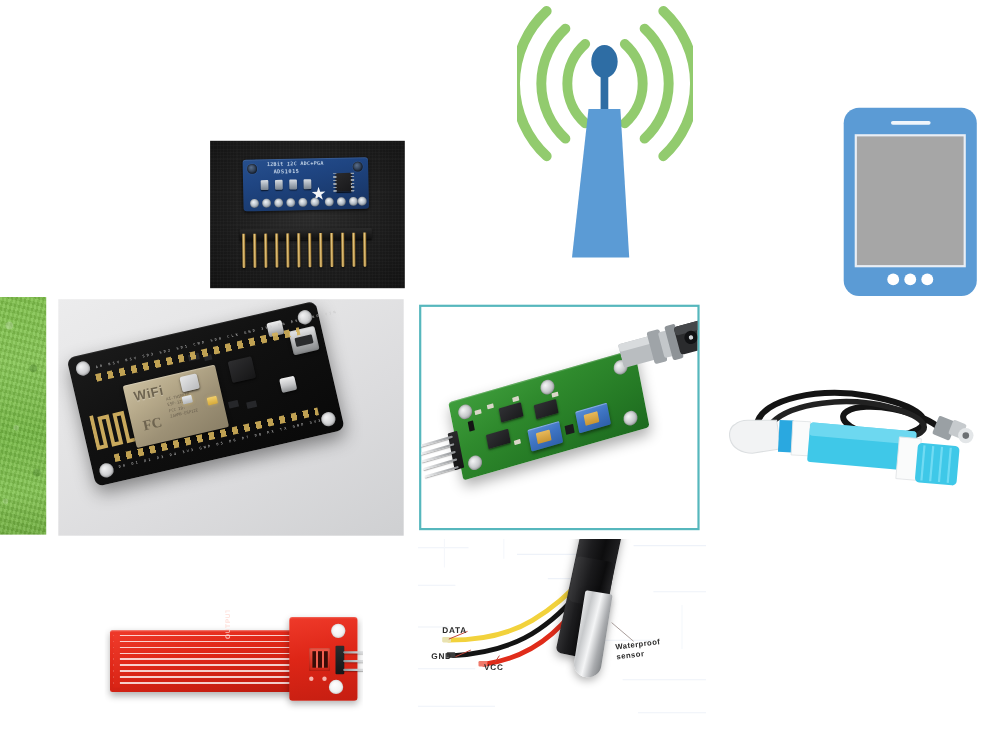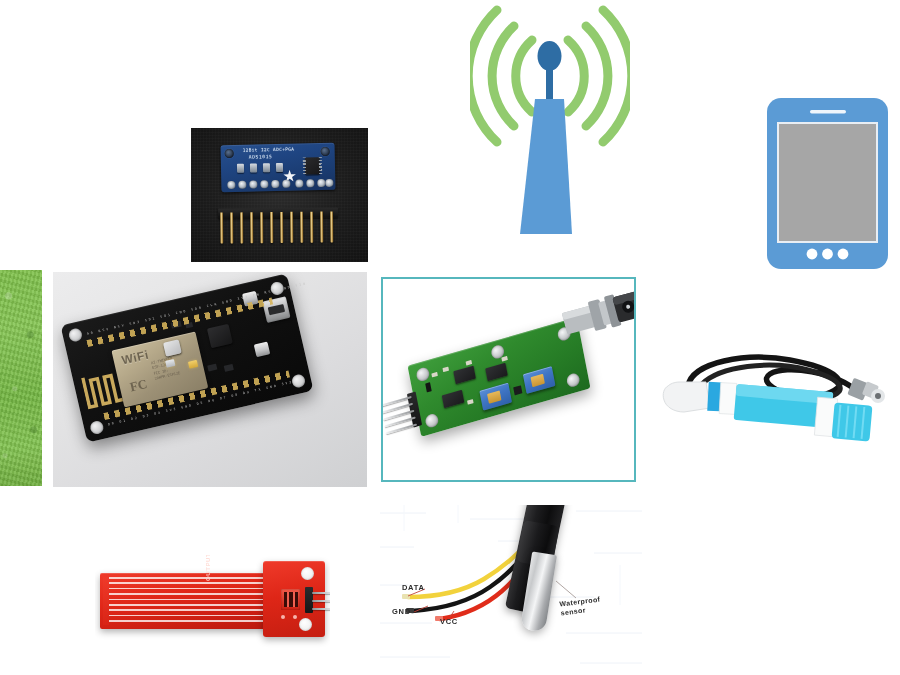--- a/index.html
+++ b/index.html
@@ -299,21 +299,21 @@
     background:linear-gradient(180deg,#2b2b2d 0%,#161617 100%);border-radius:1px;
   }
   .wls-pin{
     position:absolute;left:49px;width:44px;height:2.4px;
     background:linear-gradient(90deg,#8e9093 0%,#c9cbcd 30%,#f1f2f3 52%,#a4a6a9 100%);
     border-radius:1px;box-shadow:0 1px 1px rgba(0,0,0,.3);
   }
   .wls-dot{position:absolute;width:4px;height:4px;border-radius:50%;background:#ffd8d2;opacity:.8;}
 
   
-  #temp-sensor{left:380px;top:505px;width:262px;height:162px;overflow:hidden;text-decoration:underline;}
+  #temp-sensor{left:380px;top:490px;width:262px;height:162px;overflow:hidden;text-decoration:underline;}
   .ts-bg{
     position:absolute;inset:0;background:#ffffff;
   }
   .ts-grid{
     position:absolute;inset:0;opacity:.30;
   }
   .ts-cable{
     position:absolute;left:138px;top:-22px;width:37px;height:130px;
     background:linear-gradient(92deg,#3a3a3c 0%,#1d1d1f 30%,#0d0d0e 60%,#262628 100%);
     border-radius:18px 18px 5px 5px;

